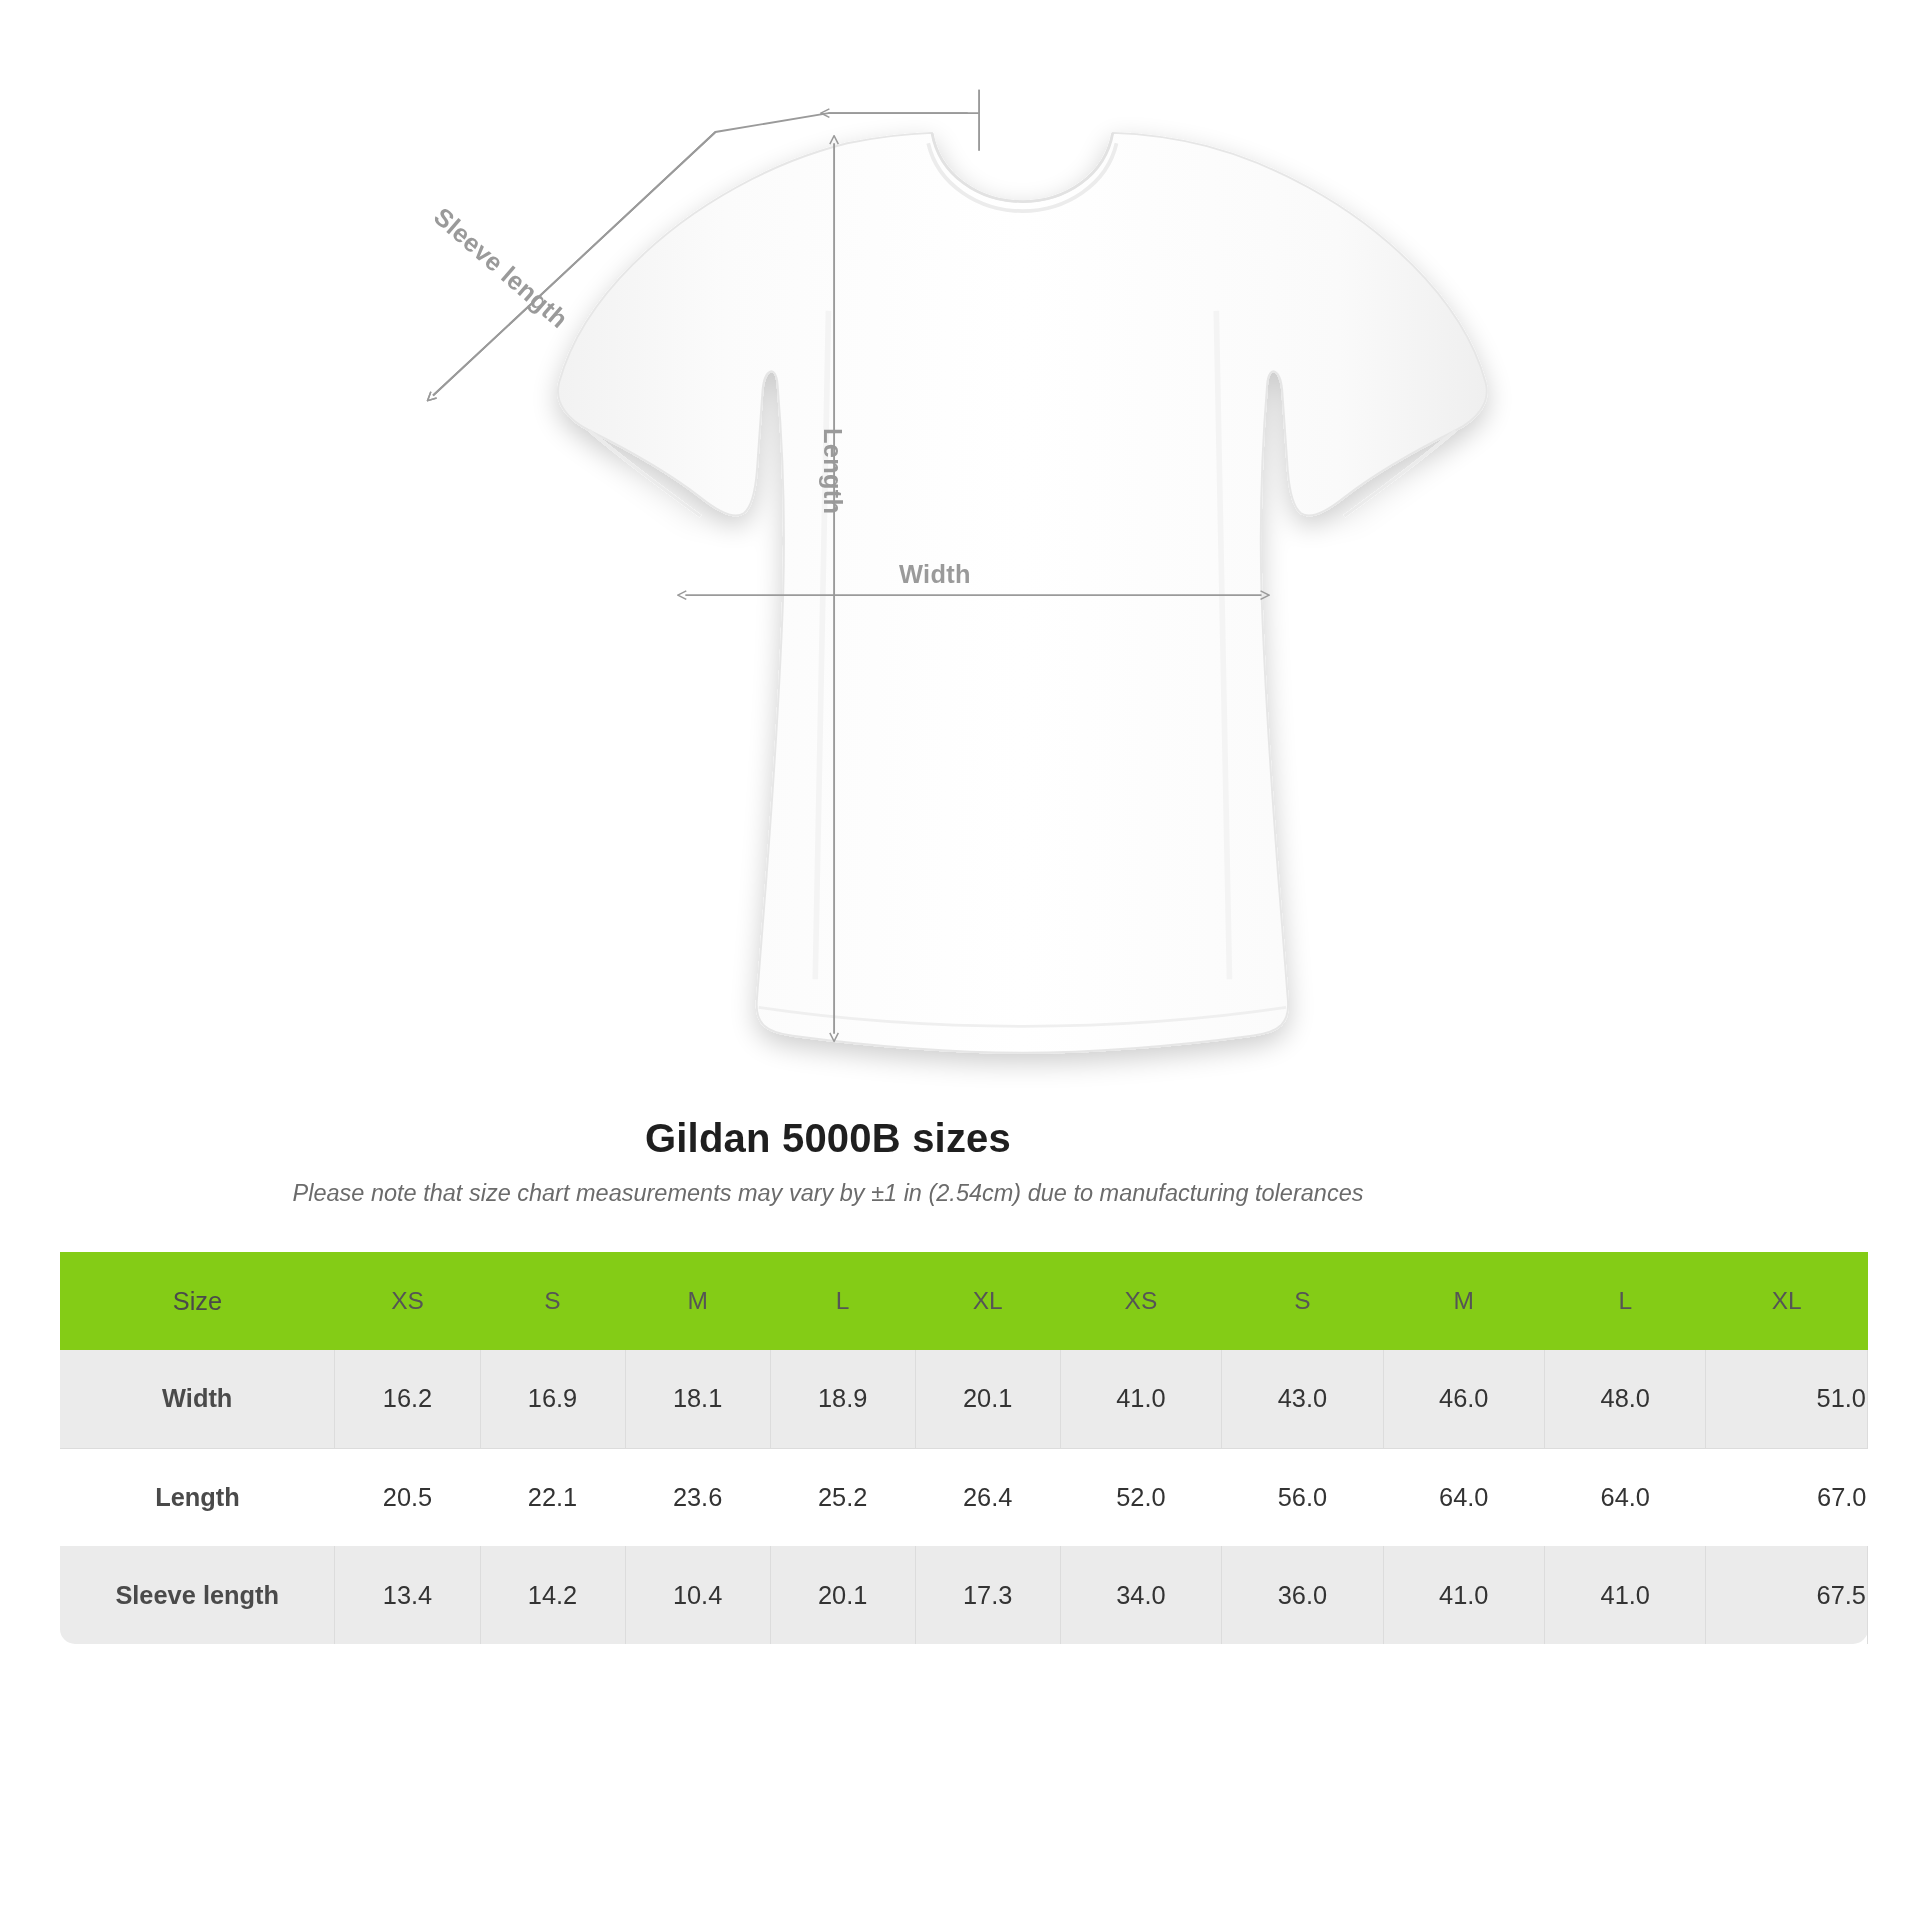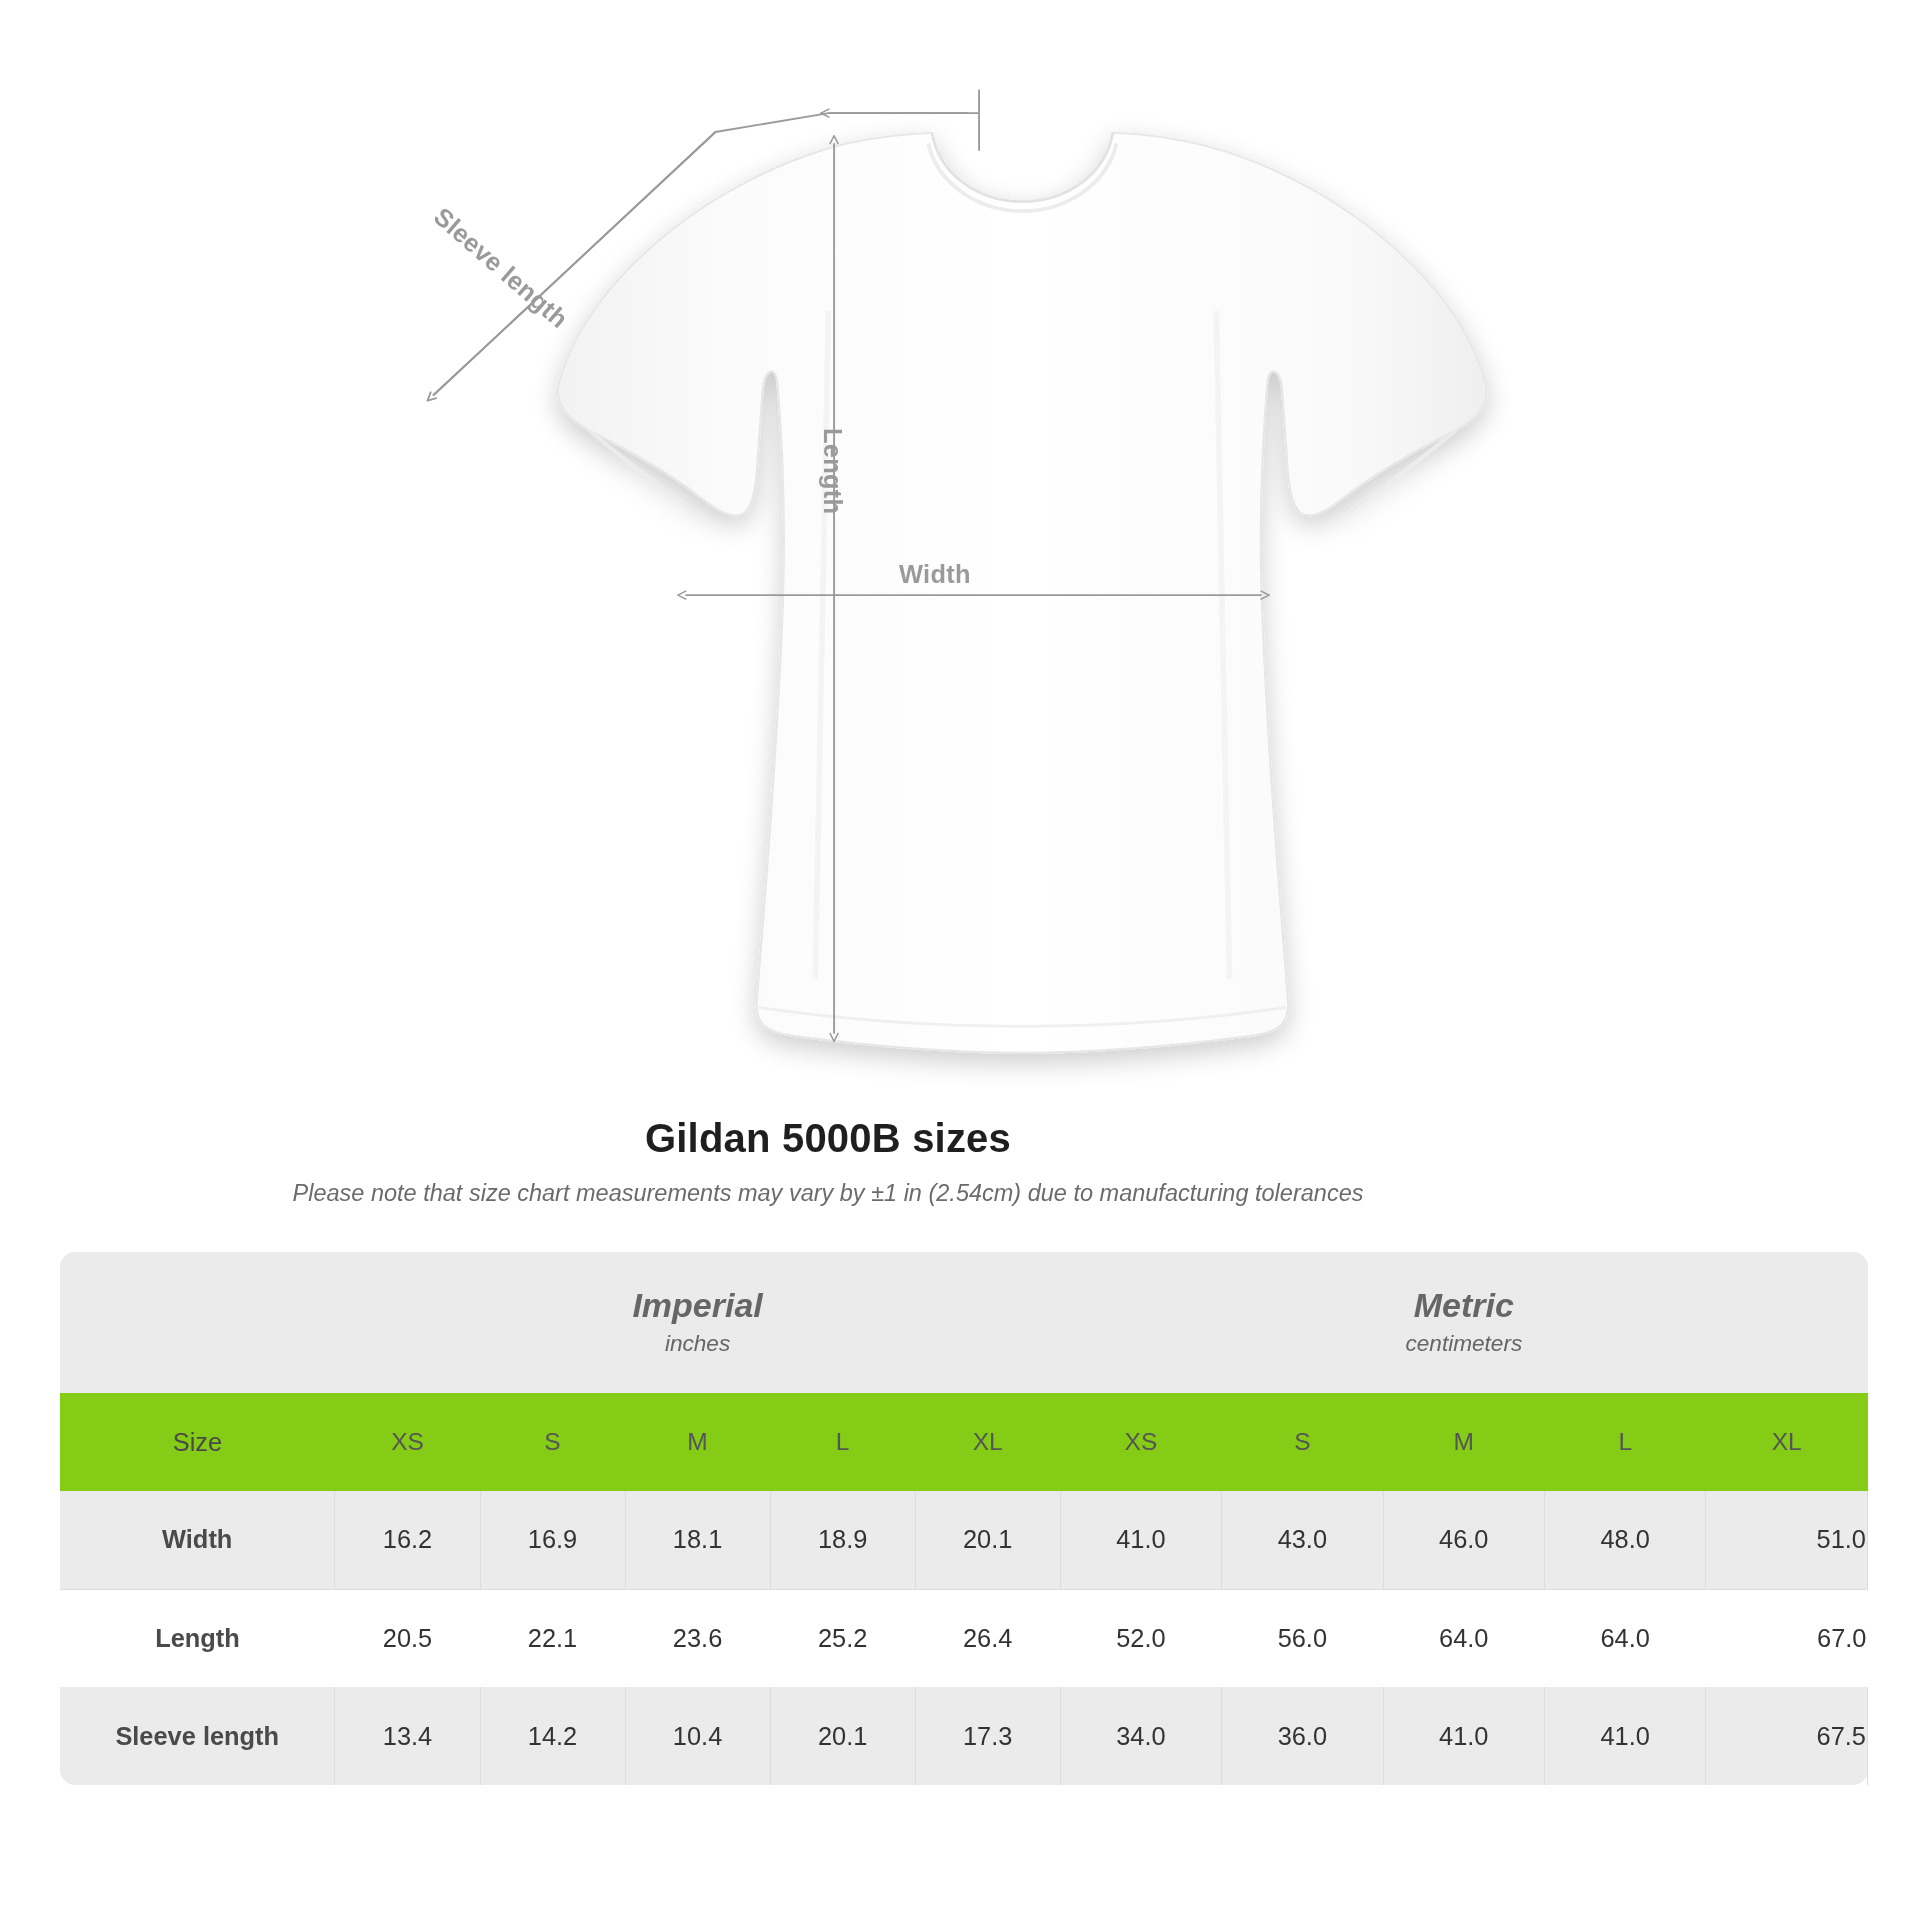--- a/index.html
+++ b/index.html
@@ -256,31 +256,20 @@
           <col style="width:115px">
           <col style="width:115px">
           <col style="width:115px">
         <col style="width:128px">
           <col style="width:128px">
           <col style="width:128px">
           <col style="width:128px">
           <col style="width:128px">
       </colgroup>
       <tbody>
-        <tr class="unit-head">
-          <td class="corner"></td>
-          <td colspan="5">
-            <div class="sys-name">Imperial</div>
-            <div class="sys-unit">inches</div>
-          </td>
-          <td colspan="5">
-            <div class="sys-name">Metric</div>
-            <div class="sys-unit">centimeters</div>
-          </td>
-        </tr>
 
         <tr class="hdr-row">
           <td class="rowlabel">Size</td>
           <td>XS</td>
           <td>S</td>
           <td>M</td>
           <td>L</td>
           <td>XL</td>
           <td>XS</td>
           <td>S</td>

